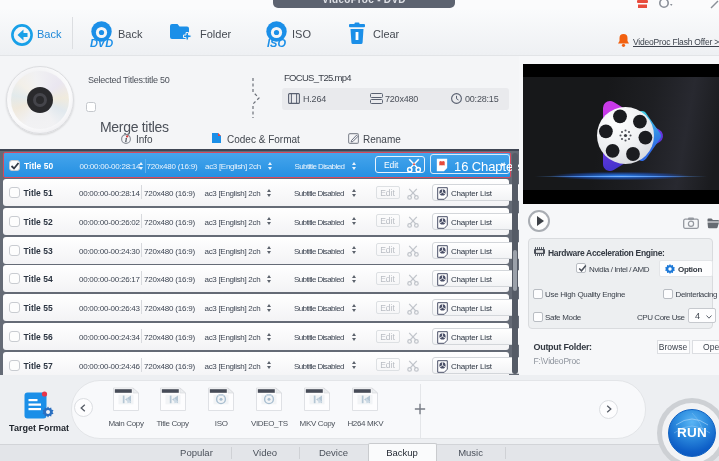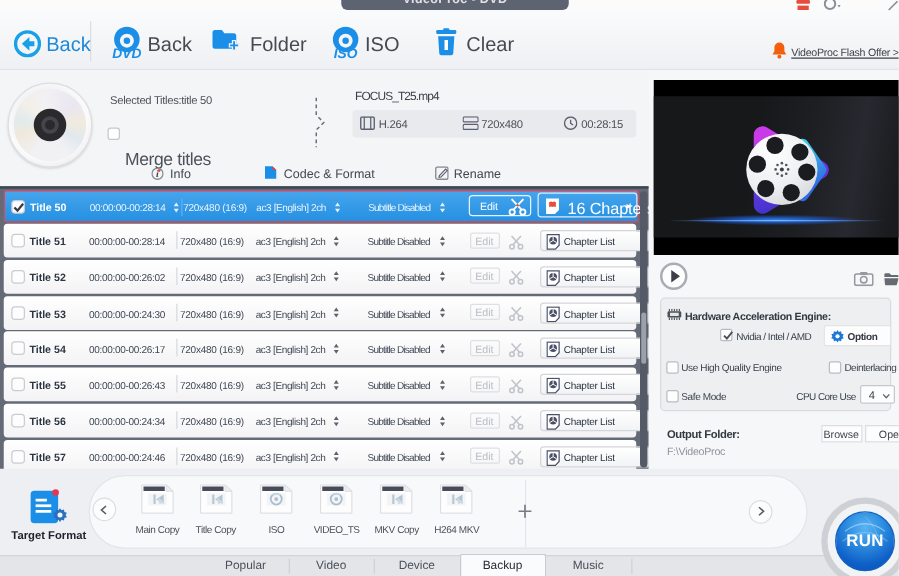--- a/index.html
+++ b/index.html
@@ -2,38 +2,38 @@
 <html><head><meta charset="utf-8"><style>
 *{margin:0;padding:0;box-sizing:border-box}
 html,body{width:719px;height:461px;overflow:hidden}
 body{font-family:"Liberation Sans",sans-serif;background:#f5f6f8}
 #app{position:relative;width:719px;height:461px;overflow:hidden}
 .abs{position:absolute}
 #app div,#app span{white-space:nowrap}
 #topstrip{position:absolute;left:0;top:0;width:719px;height:9px;background:#fbfbfc}
 #titletab{position:absolute;left:273px;top:-10px;width:182px;height:18px;background:#5d6370;border-radius:5px;color:#dfe1e6;font-size:10px;font-weight:bold;text-align:center;line-height:20px;letter-spacing:.3px}
 #toolbar{position:absolute;left:0;top:9px;width:719px;height:47px;background:linear-gradient(#fafbfc,#eef0f3);border-bottom:1px solid #e2e4e7}
-.tbtxt{position:absolute;font-size:16px;color:#454a52}
+.tbtxt{position:absolute;font-size:11px;color:#454a52}
 #tbsep{position:absolute;left:72px;top:17px;width:1px;height:32px;background:#dcdee1}
 #header{position:absolute;left:0;top:56px;width:522px;height:93px;background:#f4f5f7}
 #disc{position:absolute;left:6px;top:66px;width:68px;height:68px;border:1px solid #dcdde0;border-radius:50%;background:radial-gradient(circle at 46% 42%,#fdfdfd 0 18%,#f3f3f5 45%,#fbfbfc 62%,#ededf0 78%,#fafafa 88%,#d6d7da 97%,#c9cacd 100%);box-shadow:0 1px 2px rgba(0,0,0,.15)}
 #discface{position:absolute;left:11px;top:71px;width:58px;height:58px;border-radius:50%;background:conic-gradient(from 210deg,#f0f0f2 0deg,#efe7d8 40deg,#dfe8ea 70deg,#f2eee6 100deg,#f0f0f2 140deg,#e8e4ef 200deg,#efe9d9 235deg,#dde6ec 265deg,#f0f0f2 300deg,#f0f0f2 360deg);opacity:.85}
 #dischub{position:absolute;left:27px;top:87px;width:26px;height:26px;border-radius:50%;background:#2a2a2d}
 #dischole{position:absolute;left:33px;top:93px;width:14px;height:14px;border-radius:50%;border:3.5px solid #45454b;background:#2a2a2d}
 .hdrtxt{position:absolute;font-size:11px;color:#4c515a}
 .cb{position:absolute;width:13px;height:13px;border:1px solid #c5c8cd;border-radius:3px;background:#fff}
 #infobar{position:absolute;left:282px;top:88px;width:227px;height:22px;background:#e9eaed;border-radius:3px}
 .badge{position:absolute;top:94px;font-size:9px;color:#4c515a;letter-spacing:-0.2px}
 .tab{position:absolute;top:134px;font-size:10px;color:#42474f}
 
 #table{position:absolute;left:0px;top:149px;width:519px;height:229px;background:#656b76;border-top:2px solid #3f4654;overflow:hidden}
 .row{position:absolute;left:3px;width:506px;height:27px;background:linear-gradient(#ffffff,#f3f3f5);border-radius:3px;font-size:8px;letter-spacing:-0.1px;color:#3f4754}
 .rcb{position:absolute;left:6px;top:8px;width:11px;height:11px;border:1px solid #c9ccd1;border-radius:3px;background:#fdfdfd}
 .rtitle{position:absolute;left:20.5px;top:9px;font-size:8.5px;font-weight:bold;color:#2c3542;letter-spacing:0}
-.rtime{position:absolute;left:63px;top:10px;width:66px;text-align:right;letter-spacing:-0.25px}
+.rtime{position:absolute;left:76px;top:10px;width:66px;text-align:left;letter-spacing:-0.25px}
 .rsep{position:absolute;left:137.5px;top:6px;width:1px;height:14px;background:#d7d9dd}
 .rres{position:absolute;left:141px;top:10px;width:60px;text-align:left;letter-spacing:-0.2px}
 .rac3{position:absolute;left:201.5px;top:10px;letter-spacing:-0.3px}
 .rsub{position:absolute;left:291px;top:10px;letter-spacing:-0.6px}
 .redit{position:absolute;left:372.5px;top:6.5px;width:24px;height:13px;border:1px solid #dde0e3;border-radius:2px;color:#b8bcc3;font-size:8.5px;text-align:center;line-height:12px;letter-spacing:0}
 .rchap{position:absolute;left:428.5px;top:5px;width:96px;height:17px;border:1px solid #d3d6da;border-radius:3px;background:linear-gradient(#fff,#f2f3f5)}
 .chtx{position:absolute;left:18.5px;top:4px;font-size:8px;color:#2c3542;letter-spacing:-0.2px}
 .charr{position:absolute;right:3.5px;top:5px;font-size:5px;color:#3c424c}
 .spin{position:absolute;width:5px;height:9px}
 .spin i,.spin b{position:absolute;left:0;width:0;height:0;border-left:2.2px solid transparent;border-right:2.2px solid transparent}

